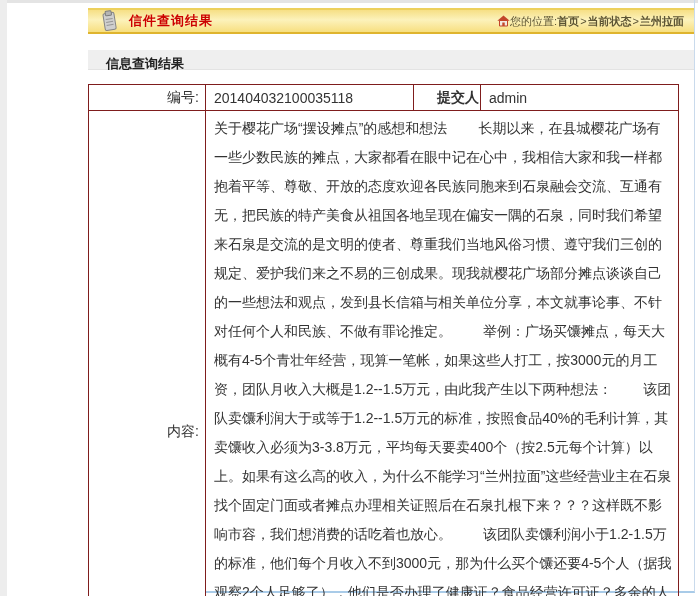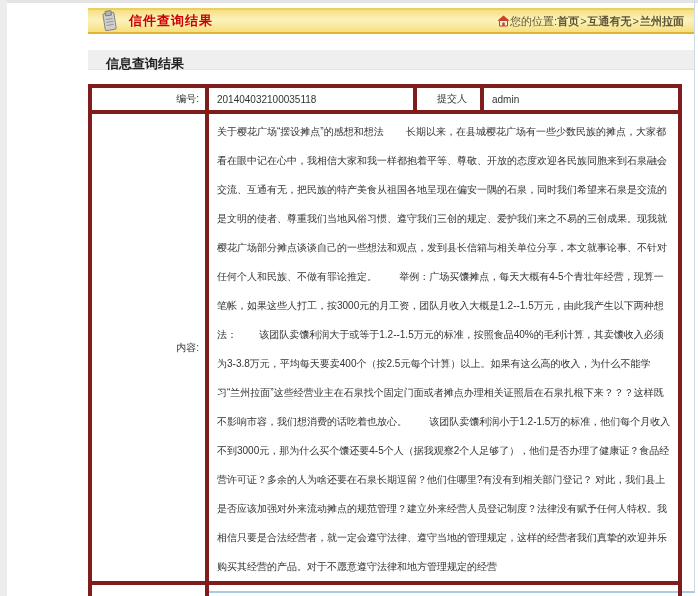--- a/index.html
+++ b/index.html
@@ -36,25 +36,25 @@
     line-height:28px;box-sizing:border-box;padding-left:18px;
     font-size:13px;font-weight:bold;color:#222;border-bottom:1px solid #E3E3E3;
   }
 
   
   table.detail{
     position:absolute;left:0;top:84px;width:590px;
     border-collapse:collapse;table-layout:fixed;
   }
   table.detail td{
-    border:4px solid #7f1d1d;overflow:hidden;box-sizing:border-box;
-    font-size:10px;color:#333;vertical-align:middle;
+    border:1px solid #7f1d1d;overflow:hidden;box-sizing:border-box;
+    font-size:14px;color:#333;vertical-align:middle;
   }
   td.lbl{text-align:right;padding-right:6px;background:#FFFFFF;}
-  td.lbl2{text-align:center;padding-left:8px;}
+  td.lbl2{text-align:right;padding-left:8px;font-weight:bold;}
   td.val{padding-left:8px;}
   .mono{font-family:Liberation Sans, sans-serif;font-size:10px;}
   tr.r-basic{height:26px;}
   tr.r-last{height:24px;}
   tr.r-content{height:361px;}
   tr.r-result{height:60px;padding-left:13px;}
   td.status{font-weight:bold;font-size:11px;color:#111;}
   td.content-cell{
     vertical-align:top;padding:3px 6px 0 8px;
     font-size:9.5px;line-height:29px;color:#222;
@@ -93,21 +93,21 @@
       <span class="icon">
         <svg width="13" height="12" viewBox="0 0 13 12">
           <path d="M2.5 5.5 H10.5 V11 H2.5 Z" fill="#F3E9E2" stroke="#C2452A" stroke-width="1"></path>
           <path d="M6.5 0.5 L12.7 5.8 H0.3 Z" fill="#C2452A"></path>
           <rect x="5.3" y="7.5" width="2.4" height="3.5" fill="#C2452A"></rect>
         </svg>
       </span>
       <span class="crumb-prefix">您的位置:</span>
       <a class="crumb">首页</a>
       <span class="sep">&gt;</span>
-      <a class="crumb">互通有无</a>
+      <a class="crumb">当前状态</a>
       <span class="sep">&gt;</span>
       <span class="crumb">兰州拉面</span>
     </div>
   </div>
 
   <div class="section-bar">
     <span>信息查询结果</span>
   </div>
 
   <table class="detail">

